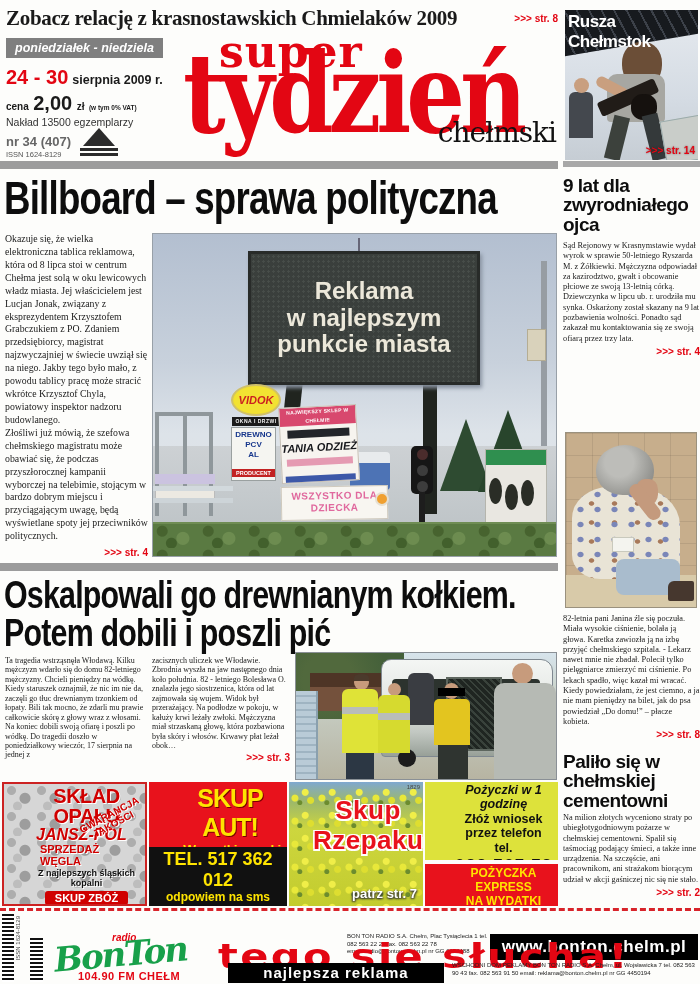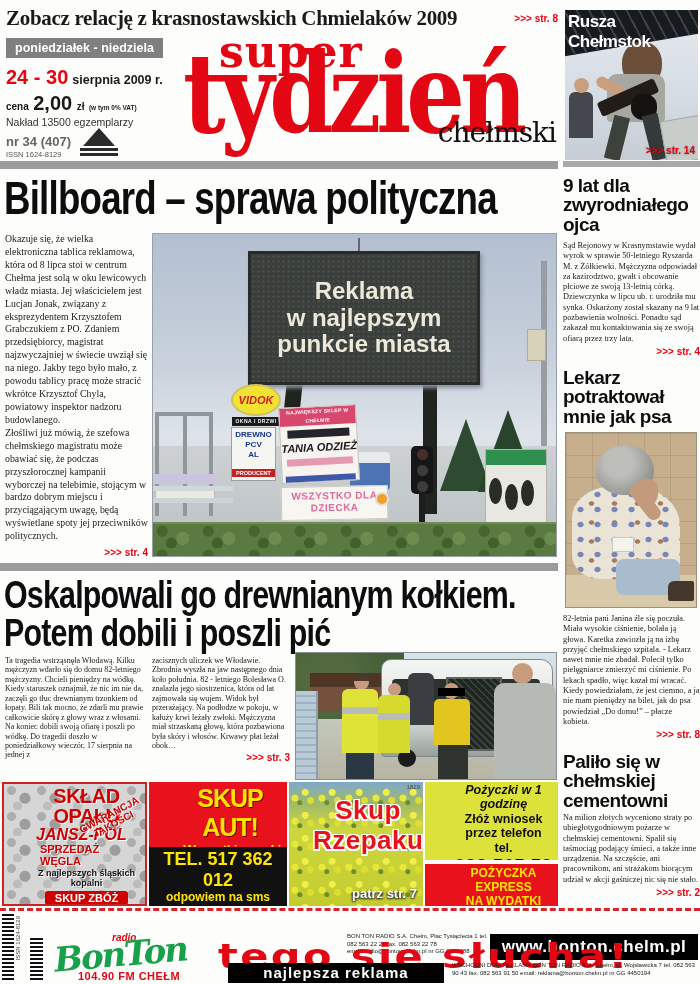--- a/index.html
+++ b/index.html
@@ -11,21 +11,21 @@
   }
   .abs { position:absolute; }
   .sans { font-family:"Liberation Sans", sans-serif; }
   .ref { font-family:"Liberation Sans", sans-serif; font-weight:bold; color:#e30613; font-size:10px; text-align:right; }
 
   
   .banner-headline { left:6px; top:6px; width:496px; font-weight:bold; font-size:21px; letter-spacing:-0.3px; }
   .banner-ref { left:506px; top:13px; width:52px; }
 
   
-  .day-badge { left:6px; top:38px; background:#7f7f7f; color:#fff; font-weight:bold; font-size:12.5px; padding:3px 9px; }
+  .day-badge { left:6px; top:38px; background:#7f7f7f; color:#fff; font-weight:bold; font-size:12.5px; padding:3px 9px;font-style:italic; }
   .date-line { left:6px; top:66px; font-weight:bold; }
   .date-red { font-size:20px; color:#e30613; font-family:"Liberation Sans",sans-serif; font-weight:bold; }
   .date-black { font-size:12.5px; font-family:"Liberation Sans",sans-serif; font-weight:bold; }
   .price-line { left:6px; top:92px; font-family:"Liberation Sans",sans-serif; font-weight:bold; }
   .price-label { font-size:10px; } .price-value { font-size:20px; } .price-unit { font-size:10px; } .price-vat { font-size:6.5px; font-weight:bold; }
   .circulation { left:6px; top:116px; font-family:"Liberation Sans",sans-serif; font-size:10.5px; color:#333; }
   .issue-no { left:6px; top:134px; font-family:"Liberation Sans",sans-serif; font-weight:bold; font-size:13px; color:#666; }
   .issn { left:6px; top:150px; font-family:"Liberation Sans",sans-serif; font-size:7.5px; color:#555; }
   .emblem { left:80px; top:128px; width:40px; height:30px; }
   .emblem .tri { width:0; height:0; border-left:16px solid transparent; border-right:16px solid transparent; border-bottom:18px solid #2b2b2b; margin-left:3px; }
@@ -384,21 +384,20 @@
     <div class="pp pp-head pp-h4"></div>
     <div class="pp pp-m4"></div>
   </div>
 
   <div class="rc-title t1">9 lat dla zwyrodniałego ojca</div>
   <div class="rc-body b1">
     <span>Sąd Rejonowy w Krasnymstawie wydał wyrok w sprawie 50-letniego Ryszarda M. z Żółkiewki. Mężczyzna odpowiadał za kazirodztwo, gwałt i obcowanie płciowe ze swoją 13-letnią córką. Dziewczynka w lipcu ub. r. urodziła mu synka. Oskarżony został skazany na 9 lat pozbawienia wolności. Ponadto sąd zakazał mu kontaktowania się ze swoją ofiarą przez trzy lata.</span>
     <div class="ref">&gt;&gt;&gt; str. 4</div>
   </div>
 
-  <div class="rc-title t2">Lekarz potraktował mnie jak psa</div>
   <div class="abs photo-woman">
     <div class="wp wp-floor"></div>
     <div class="wp wp-blouse"></div>
     <div class="wp wp-hair"></div>
     <div class="wp wp-hand"></div>
     <div class="wp wp-arm"></div>
     <div class="wp wp-bandage"></div>
     <div class="wp wp-pants"></div>
     <div class="wp wp-shoe"></div>
   </div>

